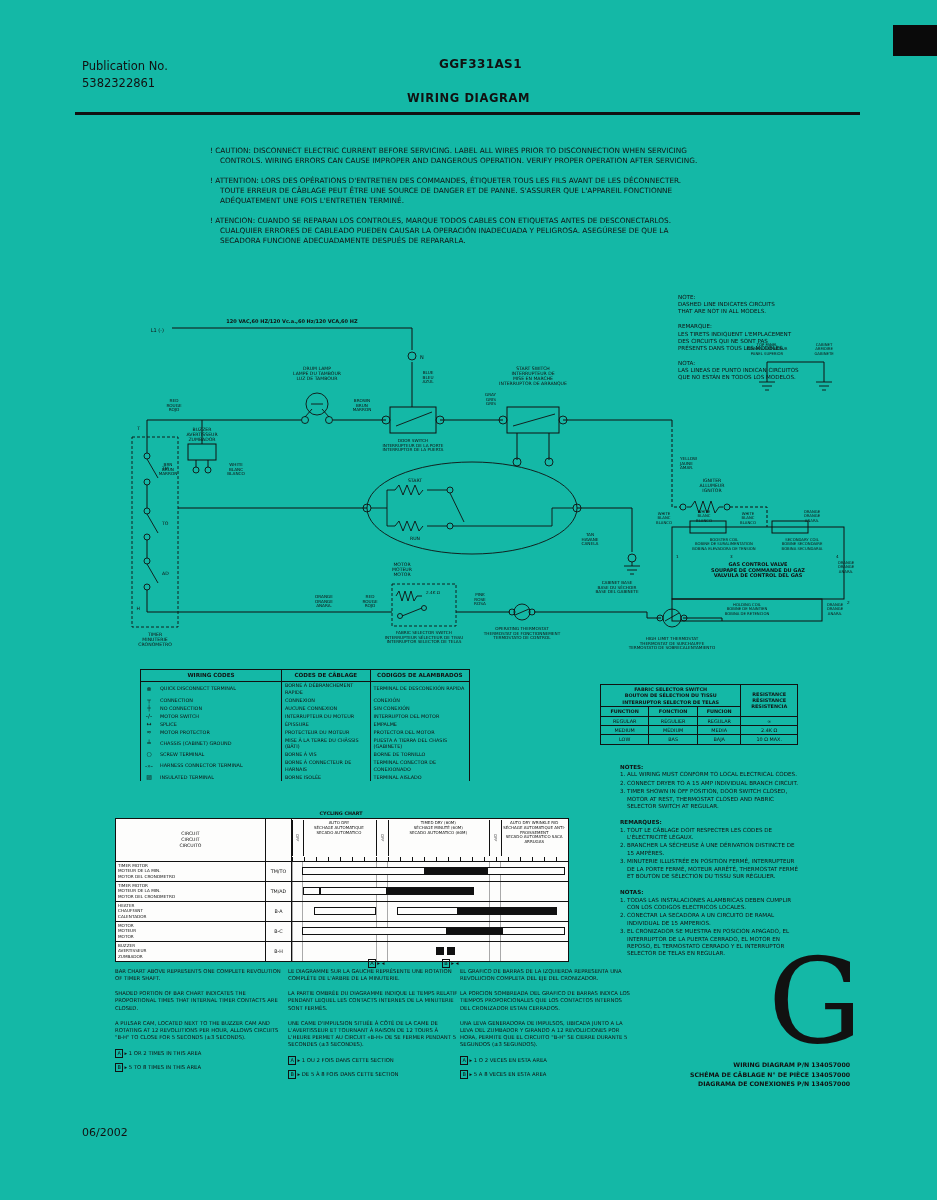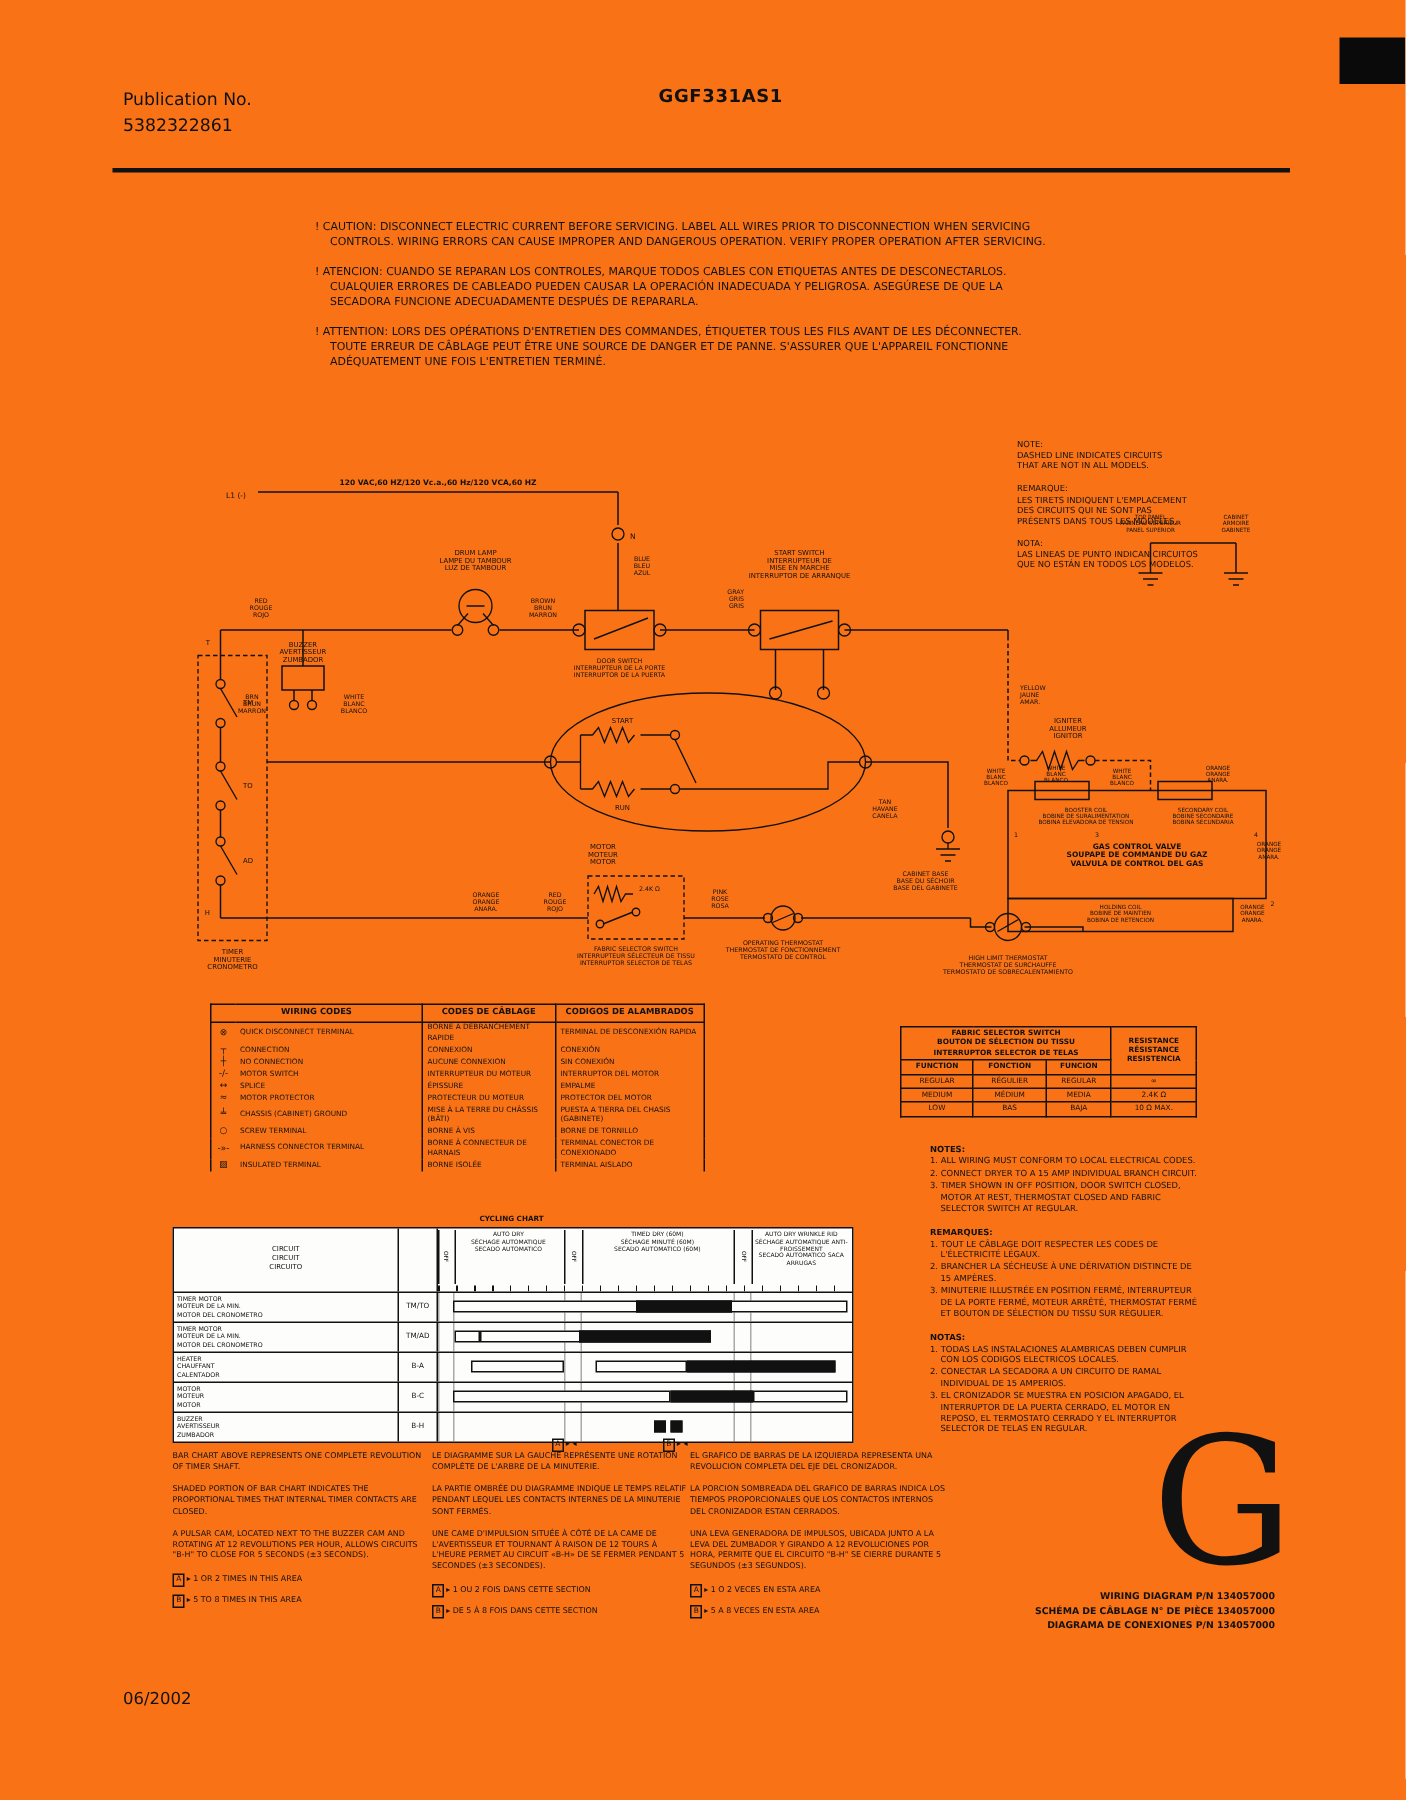--- a/index.html
+++ b/index.html
@@ -1,16 +1,16 @@
 <!DOCTYPE html>
 <html><head>
 <meta charset="utf-8">
 <style>
   html,body{margin:0;padding:0;background:#e8e8e8;}
-  #page{position:relative;width:937px;height:1200px;background:#f97316;color:#111;
+  #page{position:relative;width:937px;height:1200px;background:#14b8a6;color:#111;
         font-family:"DejaVu Sans",sans-serif;overflow:hidden;margin:0 auto;}
   .abs{position:absolute;}
   
   #pub{left:82px;top:58px;font-size:11.5px;line-height:1.5;}
   #model{left:0;right:0;top:57px;text-align:center;font-size:12px;font-weight:bold;letter-spacing:.4px;margin-left:24px;}
   #doc-title{left:0;right:0;top:91px;text-align:center;font-size:11.5px;font-weight:bold;letter-spacing:.6px;}
   #rule{left:75px;width:785px;top:112px;height:3px;background:#111;}
   #corner{left:893px;top:25px;width:44px;height:31px;background:#0a0a0a;}
   
   #cautions{left:210px;top:146px;width:492px;font-size:7.3px;line-height:1.38;}
@@ -84,27 +84,28 @@
 </head>
 <body>
 
 <div id="page">
 
   <div class="abs" id="pub">
     <div>Publication No.</div>
     <div>5382322861</div>
   </div>
   <div class="abs" id="model">GGF331AS1</div>
+  <div class="abs" id="doc-title">WIRING DIAGRAM</div>
   <div class="abs" id="rule"></div>
   <div class="abs" id="corner"></div>
 
   <div class="abs" id="cautions">
     <div class="para">! CAUTION: DISCONNECT ELECTRIC CURRENT BEFORE SERVICING. LABEL ALL WIRES PRIOR TO DISCONNECTION WHEN SERVICING CONTROLS. WIRING ERRORS CAN CAUSE IMPROPER AND DANGEROUS OPERATION. VERIFY PROPER OPERATION AFTER SERVICING.</div>
+    <div class="para">! ATTENTION: LORS DES OPÉRATIONS D'ENTRETIEN DES COMMANDES, ÉTIQUETER TOUS LES FILS AVANT DE LES DÉCONNECTER. TOUTE ERREUR DE CÂBLAGE PEUT ÊTRE UNE SOURCE DE DANGER ET DE PANNE. S'ASSURER QUE L'APPAREIL FONCTIONNE ADÉQUATEMENT UNE FOIS L'ENTRETIEN TERMINÉ.</div>
     <div class="para">! ATENCION: CUANDO SE REPARAN LOS CONTROLES, MARQUE TODOS CABLES CON ETIQUETAS ANTES DE DESCONECTARLOS. CUALQUIER ERRORES DE CABLEADO PUEDEN CAUSAR LA OPERACIÓN INADECUADA Y PELIGROSA. ASEGÚRESE DE QUE LA SECADORA FUNCIONE ADECUADAMENTE DESPUÉS DE REPARARLA.</div>
-    <div class="para">! ATTENTION: LORS DES OPÉRATIONS D'ENTRETIEN DES COMMANDES, ÉTIQUETER TOUS LES FILS AVANT DE LES DÉCONNECTER. TOUTE ERREUR DE CÂBLAGE PEUT ÊTRE UNE SOURCE DE DANGER ET DE PANNE. S'ASSURER QUE L'APPAREIL FONCTIONNE ADÉQUATEMENT UNE FOIS L'ENTRETIEN TERMINÉ.</div>
   </div>
 
   <div class="abs" id="dashed-note">
     <div class="blk">
         <div>NOTE:</div>
         <div>DASHED LINE INDICATES CIRCUITS</div>
         <div>THAT ARE NOT IN ALL MODELS.</div>
       </div>
     <div class="blk">
         <div>REMARQUE:</div>

